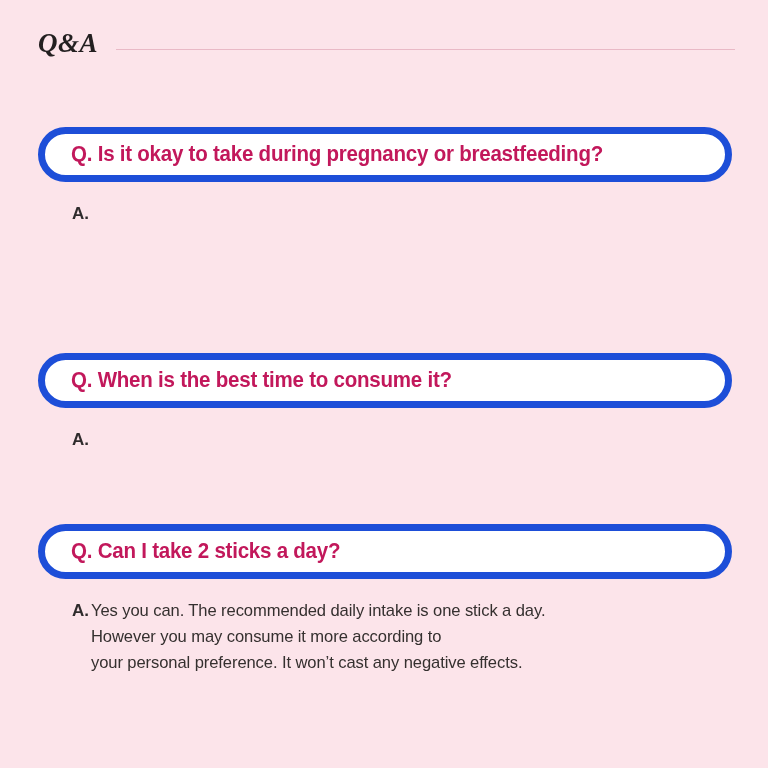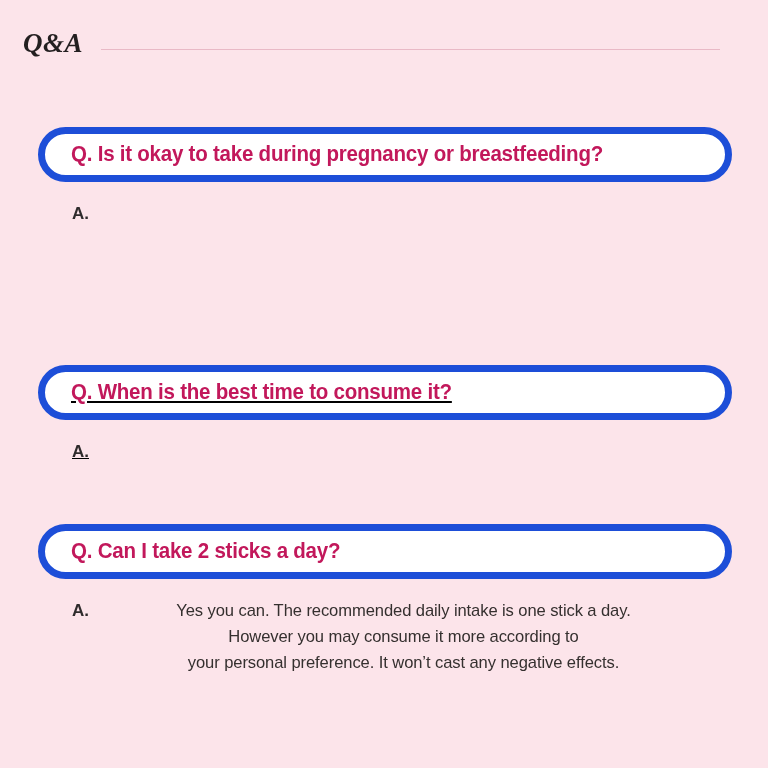--- a/index.html
+++ b/index.html
@@ -17,21 +17,21 @@
   .page {
     position: relative;
     width: 768px;
     height: 768px;
     box-sizing: border-box;
   }
 
   
   .header {
     position: absolute;
-    left: 23px;
+    left: 38px;
     top: 26px;
     width: 697px;
     height: 36px;
     display: flex;
     align-items: center;
   }
   .header-title {
     font-family: "Liberation Serif", serif;
     font-style: italic;
     font-weight: 700;
@@ -57,22 +57,22 @@
     top: 0;
     width: 768px;
   }
 
   .faq-item {
     position: absolute;
     left: 38px;
     width: 694px;
   }
   .faq-item.i0 { top: 127px; }
-  .faq-item.i1 { top: 365px; text-decoration: underline; }
-  .faq-item.i2 { top: 524px; text-align: center; }
+  .faq-item.i1 { top: 353px; }
+  .faq-item.i2 { top: 524px; }
 
   .question-pill {
     box-sizing: border-box;
     width: 694px;
     height: 55px;
     background: #ffffff;
     border: 7px solid #1d4ed8;
     border-radius: 28px;
     display: flex;
     align-items: center;

